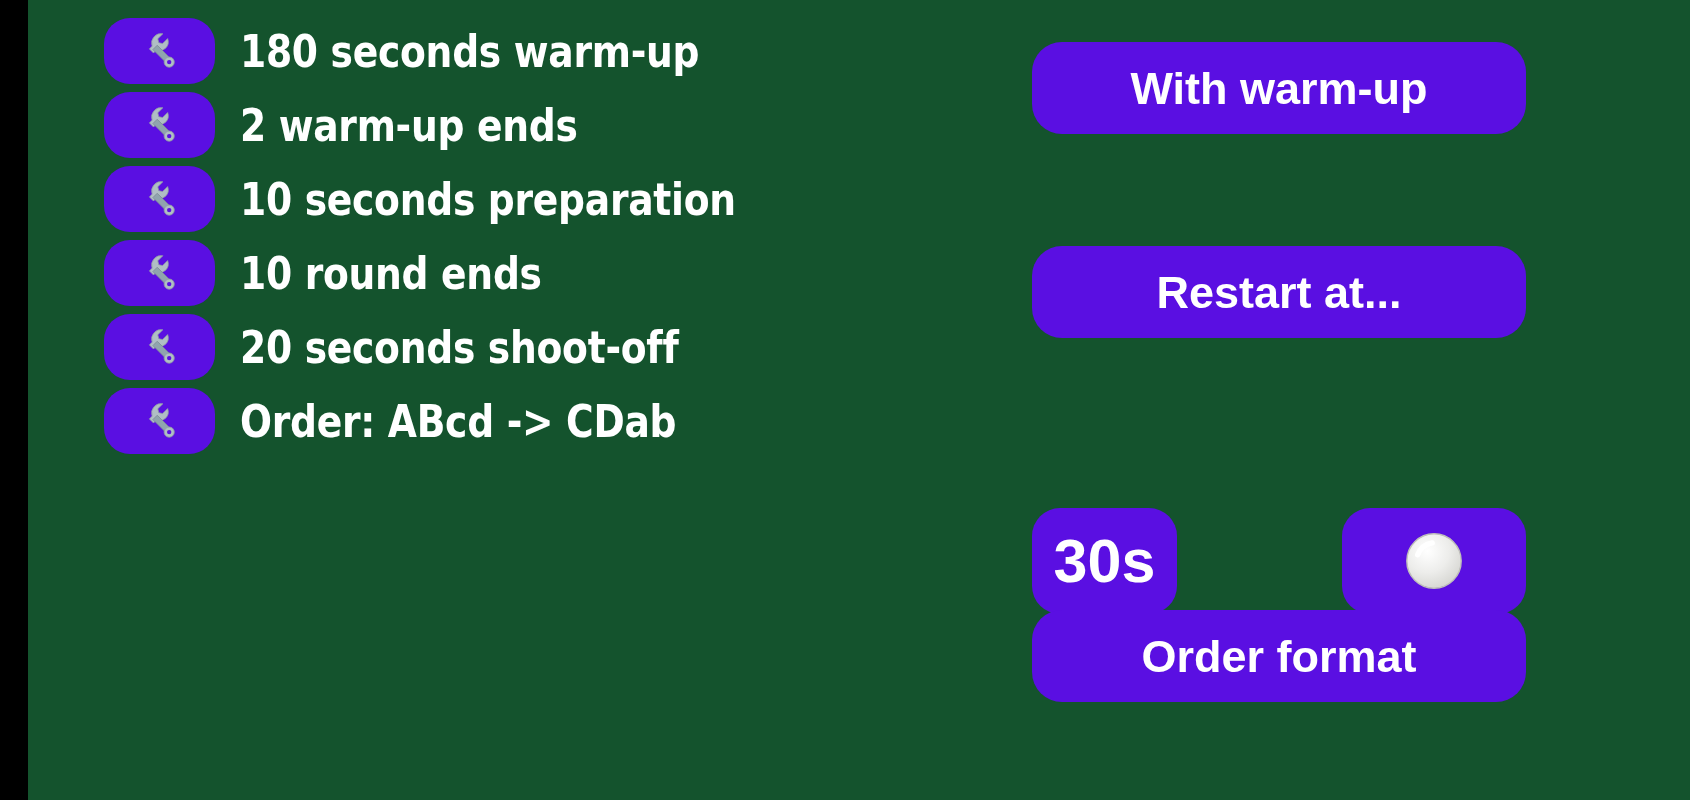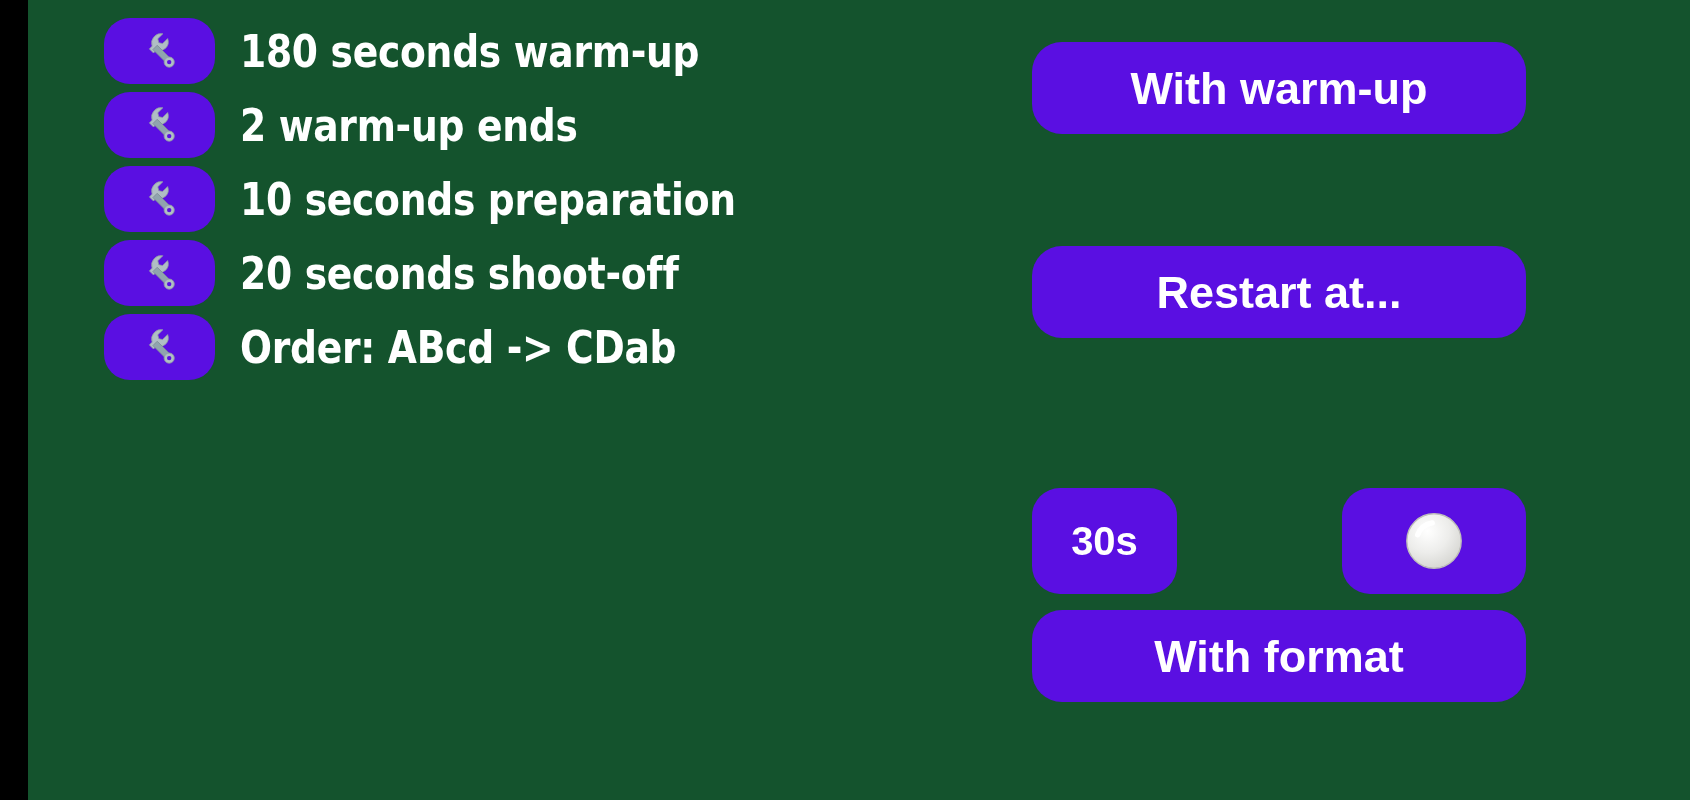--- a/index.html
+++ b/index.html
@@ -113,23 +113,23 @@
     height: 92px;
   }
 
   #btn-with-warmup  { top: 42px; }
   #btn-no-warmup    { top: 144px; }
   #btn-restart-at   { top: 246px; text-align: center; }
   #btn-shoot-off    { top: 348px; }
 
   .btn-small {
     height: 106px;
-    top: 488px;
+    top: 508px;
     border-radius: 28px;
-    font-size: 40px;
+    font-size: 61px;
   }
 
   #btn-30s   { left: 0px;   width: 145px; }
   #btn-40s   { left: 155px; width: 145px; }
   #btn-sound { left: 310px; width: 184px; }
 
   #btn-time-format {
     left: 0px;
     top: 610px;
     width: 494px;
@@ -181,20 +181,31 @@
           <path d="M16.6 22.5l12.8 12.8 4.5-4.5-12.8-12.8z" fill="#90A4AE" stroke="#7C8B94" stroke-width="0.8"></path>
           <circle cx="33.6" cy="35.6" r="5.3" fill="#B0BEC5" stroke="#8E9BA3" stroke-width="0.9"></circle>
           <circle cx="33.6" cy="35.6" r="2.3" fill="#5A0FE2"></circle>
         </svg>
       </div>
       <div class="setting-label">10 seconds preparation</div>
     </div>
 
 
 
+    <div class="setting-row">
+      <div class="setting-icon-btn">
+        <svg class="wrench-icon" viewBox="0 0 48 48">
+          <path d="M17.8 9.2a9.6 9.6 0 0 0-2.0 9.7l-2.9 2.9 4.3 4.3 2.9-2.9a9.6 9.6 0 0 0 9.7-2.0 9.6 9.6 0 0 0 2.2-10.2l-5.3 5.3-4.0-1.0-1.0-4.0 5.3-5.3a9.6 9.6 0 0 0-9.2 3.2z" fill="#B0BEC5" stroke="#8E9BA3" stroke-width="0.8"></path>
+          <path d="M16.6 22.5l12.8 12.8 4.5-4.5-12.8-12.8z" fill="#90A4AE" stroke="#7C8B94" stroke-width="0.8"></path>
+          <circle cx="33.6" cy="35.6" r="5.3" fill="#B0BEC5" stroke="#8E9BA3" stroke-width="0.9"></circle>
+          <circle cx="33.6" cy="35.6" r="2.3" fill="#5A0FE2"></circle>
+        </svg>
+      </div>
+      <div class="setting-label">10 round ends</div>
+    </div>
 
     <div class="setting-row">
       <div class="setting-icon-btn">
         <svg class="wrench-icon" viewBox="0 0 48 48">
           <path d="M17.8 9.2a9.6 9.6 0 0 0-2.0 9.7l-2.9 2.9 4.3 4.3 2.9-2.9a9.6 9.6 0 0 0 9.7-2.0 9.6 9.6 0 0 0 2.2-10.2l-5.3 5.3-4.0-1.0-1.0-4.0 5.3-5.3a9.6 9.6 0 0 0-9.2 3.2z" fill="#B0BEC5" stroke="#8E9BA3" stroke-width="0.8"></path>
           <path d="M16.6 22.5l12.8 12.8 4.5-4.5-12.8-12.8z" fill="#90A4AE" stroke="#7C8B94" stroke-width="0.8"></path>
           <circle cx="33.6" cy="35.6" r="5.3" fill="#B0BEC5" stroke="#8E9BA3" stroke-width="0.9"></circle>
           <circle cx="33.6" cy="35.6" r="2.3" fill="#5A0FE2"></circle>
         </svg>
       </div>
@@ -233,17 +244,17 @@
             <stop offset="0%" stop-color="#FFFFFF"></stop>
             <stop offset="55%" stop-color="#EDEDEB"></stop>
             <stop offset="100%" stop-color="#D6D6D2"></stop>
           </radialGradient>
         </defs>
         <circle cx="32" cy="32" r="30" fill="url(#circGrad)" stroke="#BFBFBA" stroke-width="1.6"></circle>
         <path d="M14 25a21 21 0 0 1 16-13" fill="none" stroke="#FFFFFF" stroke-width="6" stroke-linecap="round" opacity="0.95"></path>
       </svg>
     </button>
 
-    <button id="btn-time-format" class="action-btn">With format</button>
+    <button id="btn-time-format" class="action-btn">Order format</button>
 
   </div>
 
 </div>
 
 </body></html>

